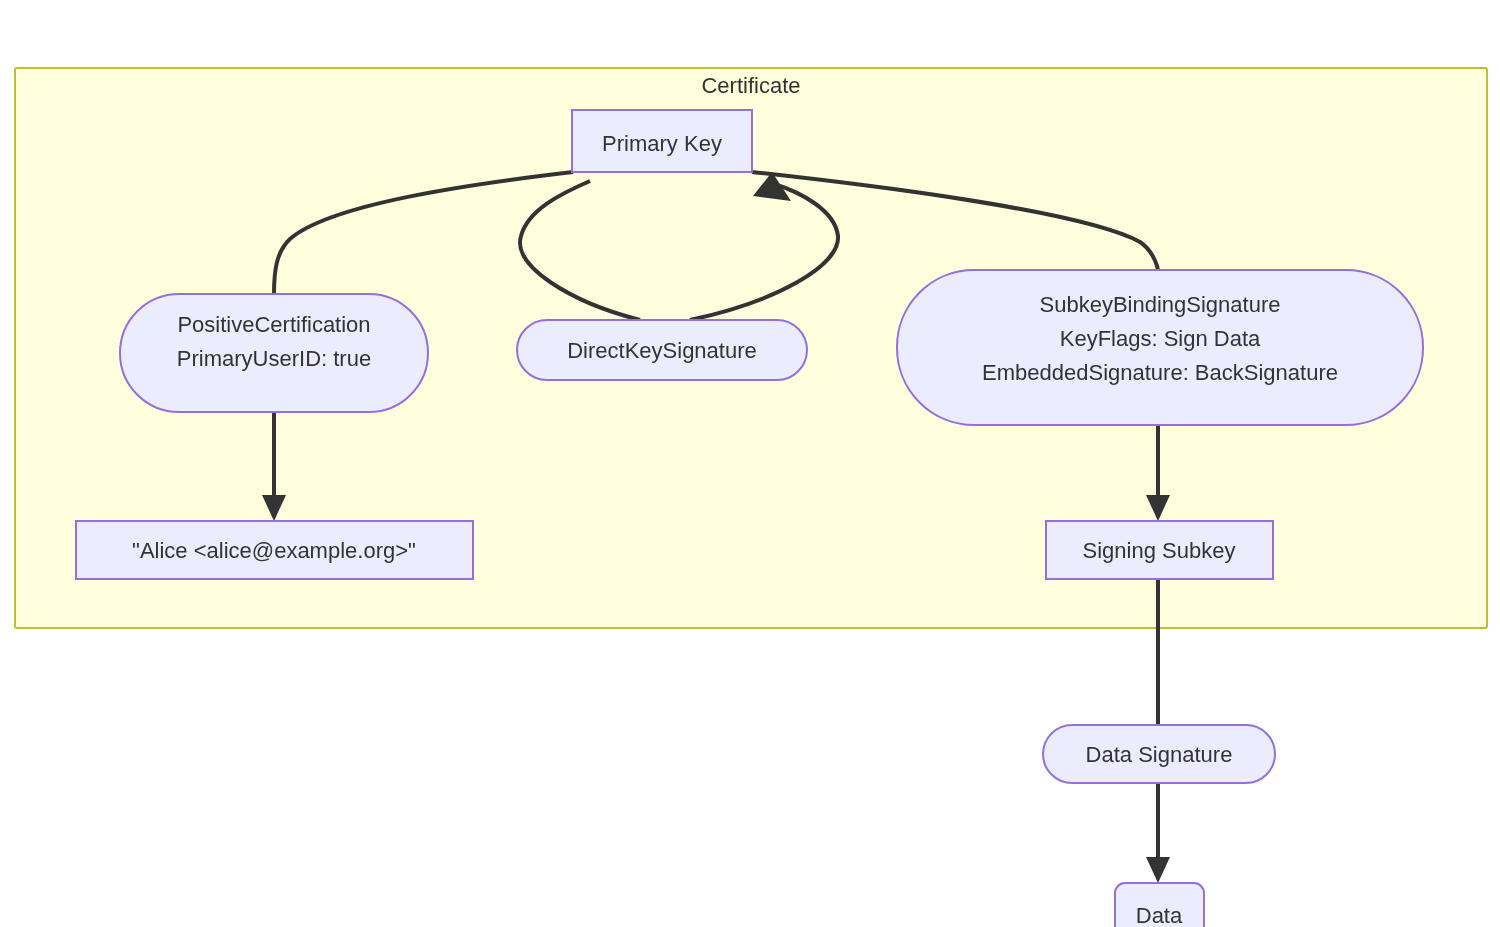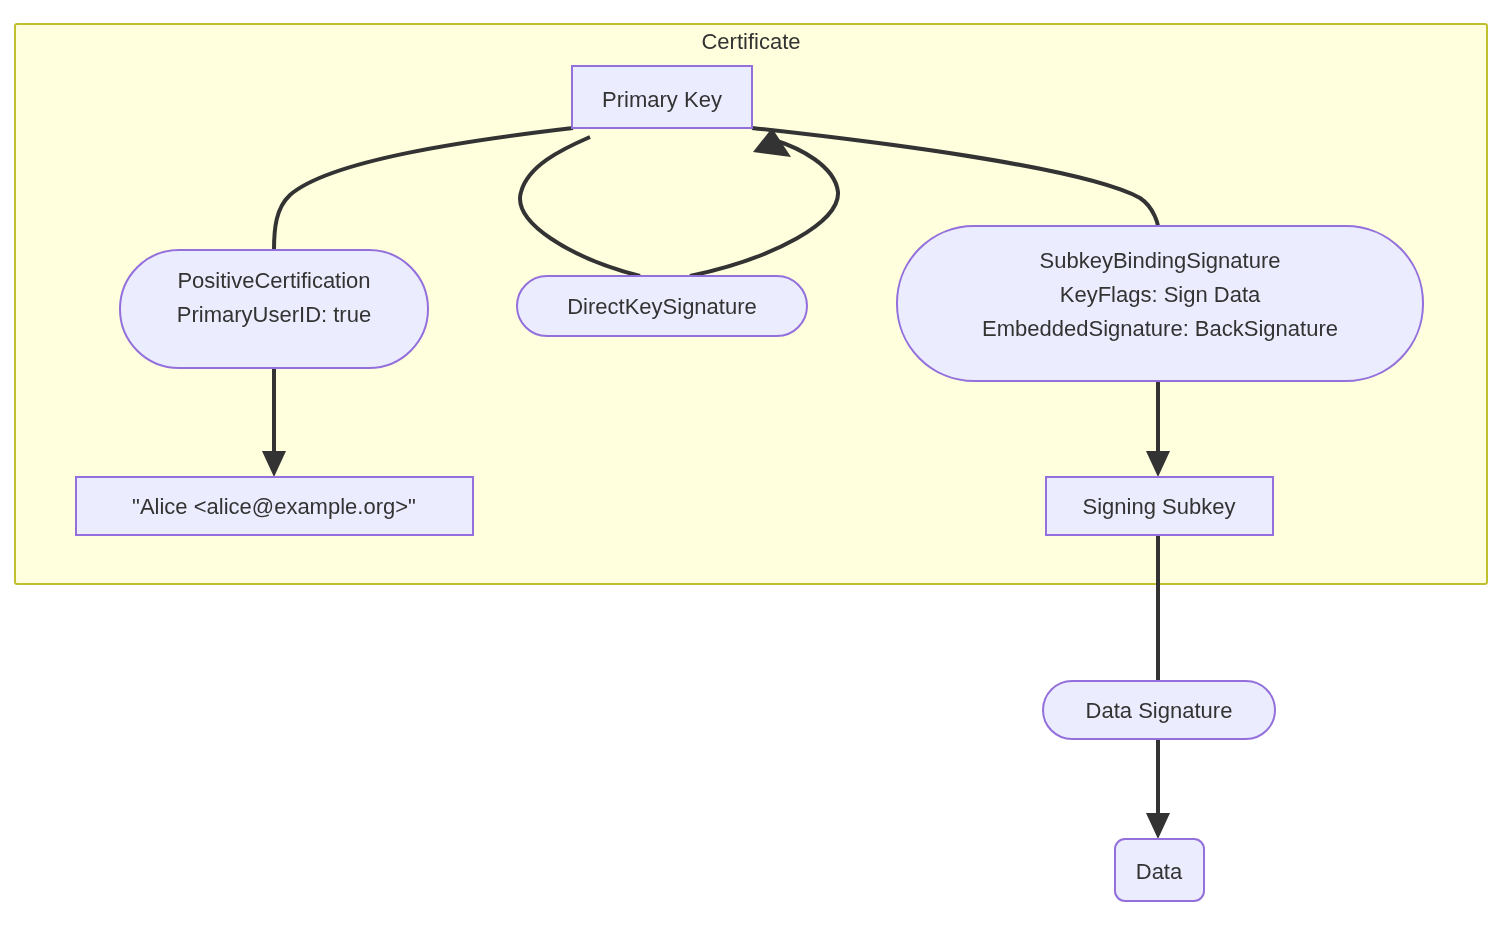--- a/index.html
+++ b/index.html
@@ -10,20 +10,21 @@
   body {
     width: 1500px;
     height: 927px;
     font-family: "Liberation Sans", sans-serif;
     overflow: hidden;
   }
   #diagram-root {
     position: relative;
     width: 1500px;
     height: 789px;
+    margin-top: 44px;
   }
   svg.flowchart {
     display: block;
     width: 1500px;
     height: 927px;
   }
   .cluster-rect {
     fill: #ffffde;
     stroke: #bfbf30;
     stroke-width: 2px;

